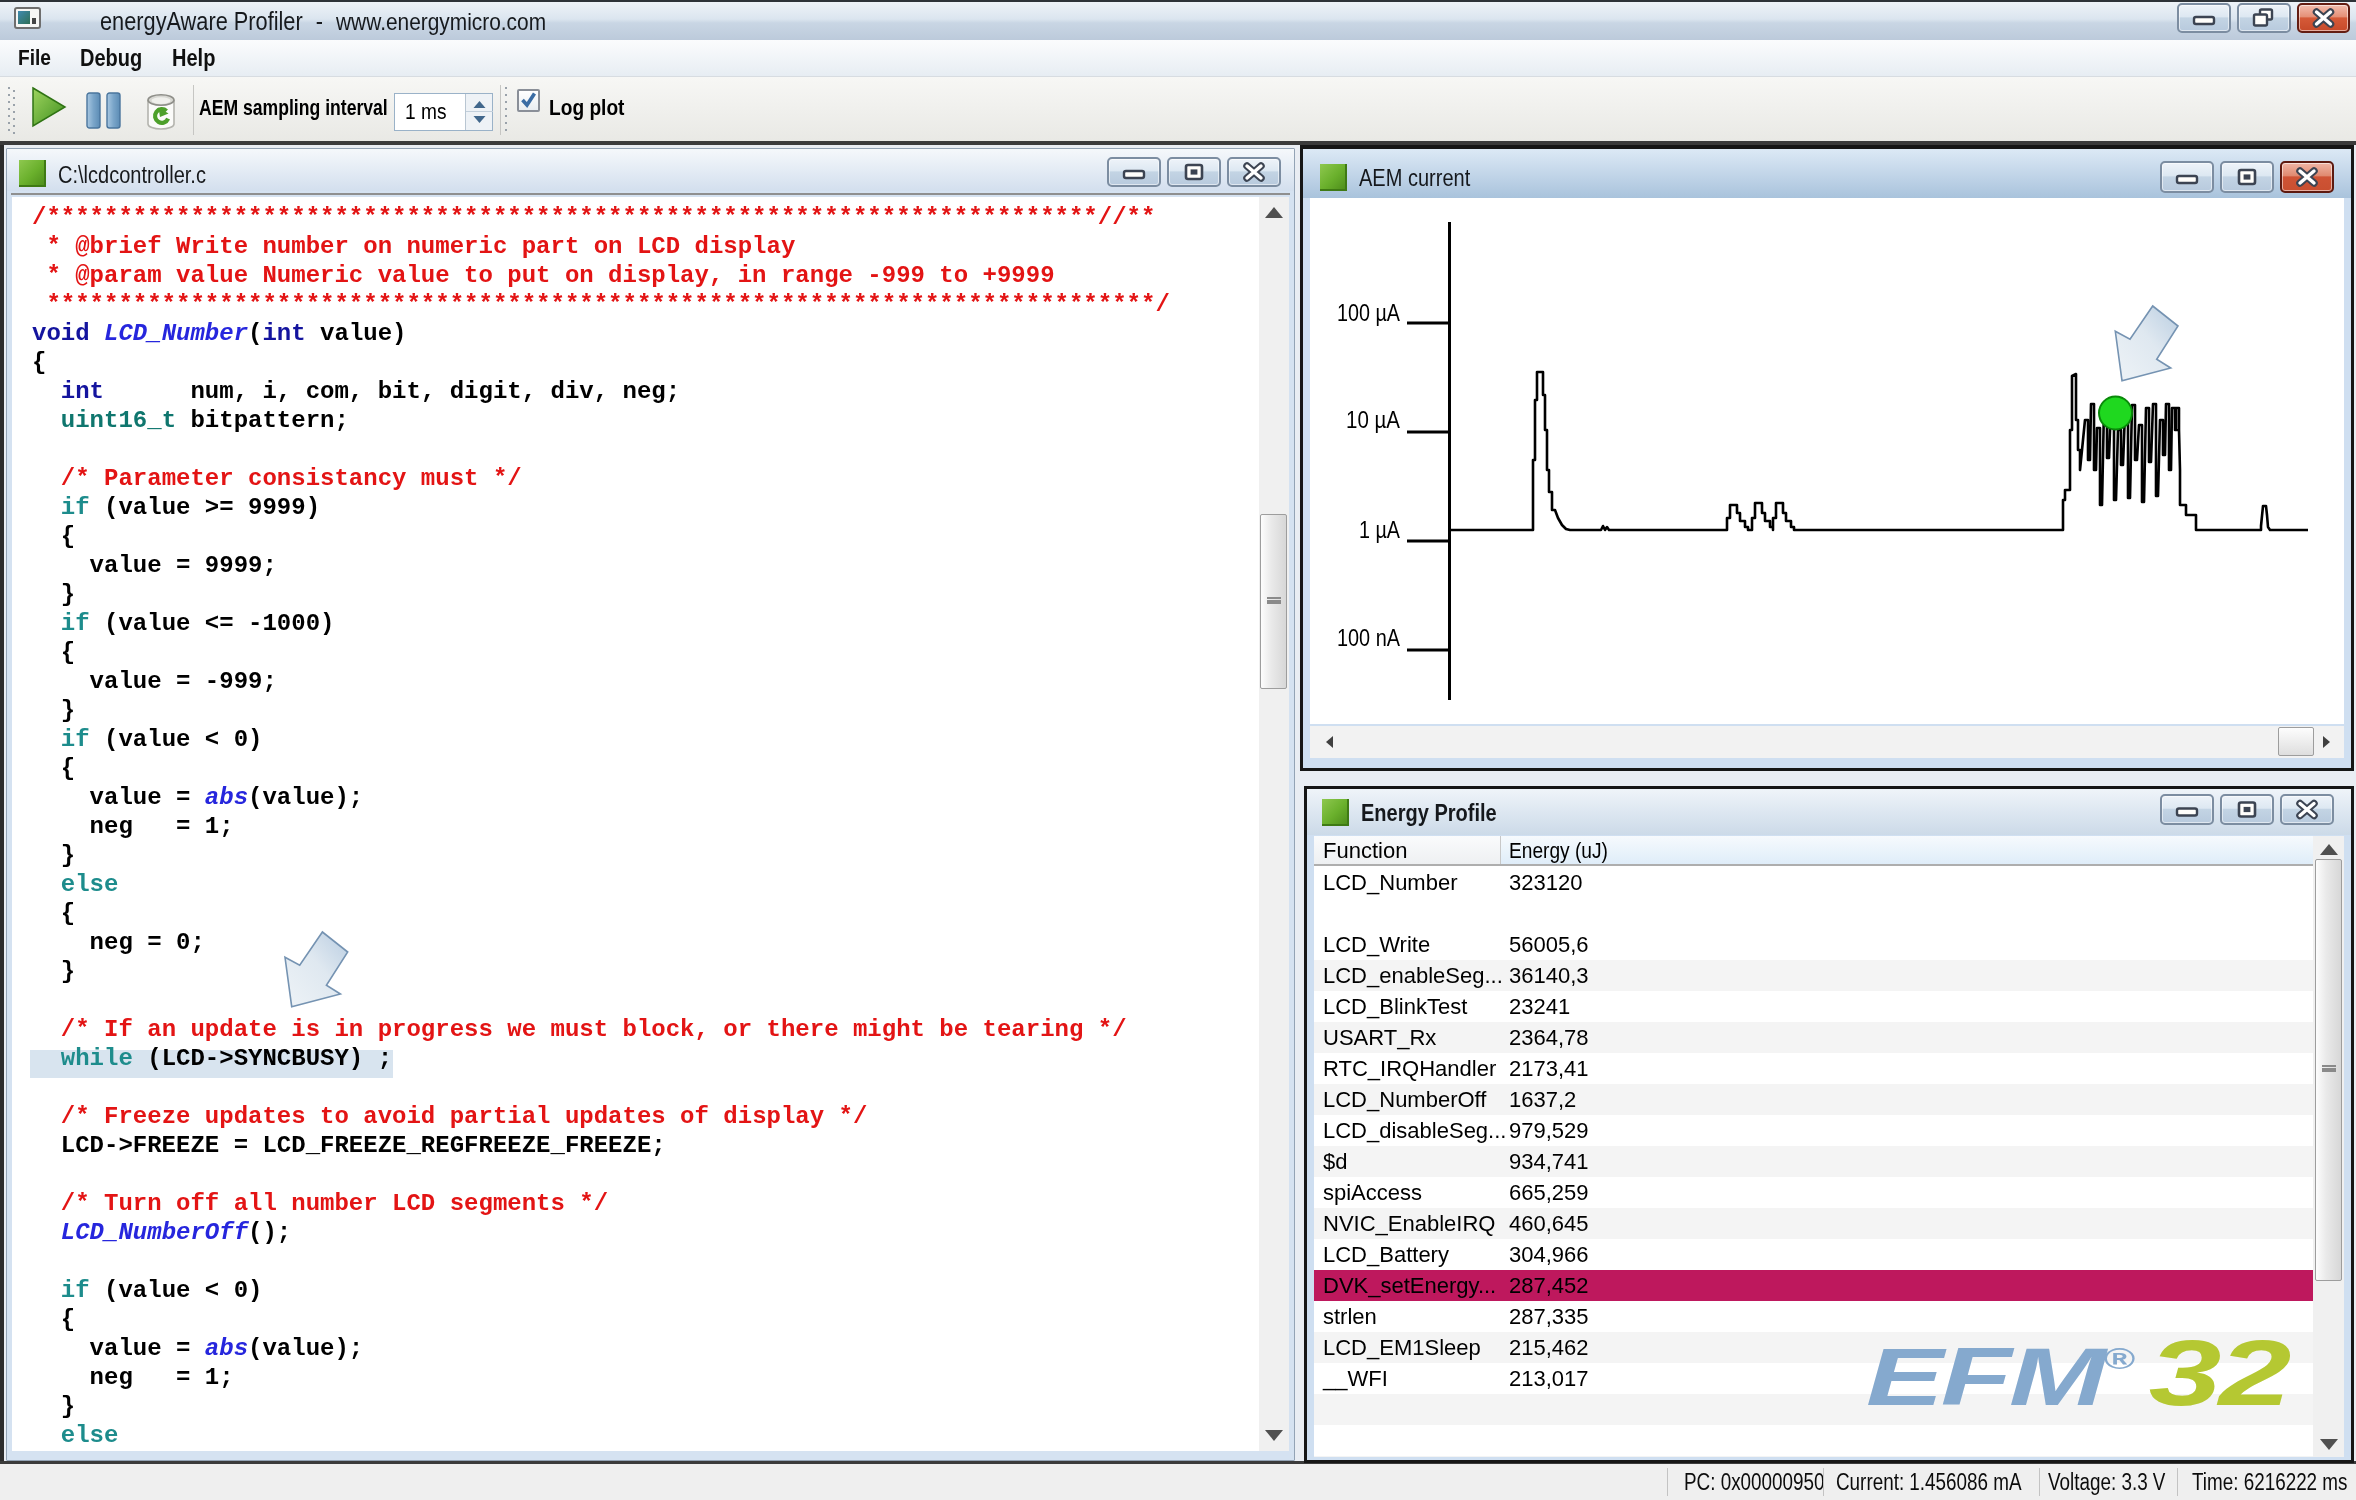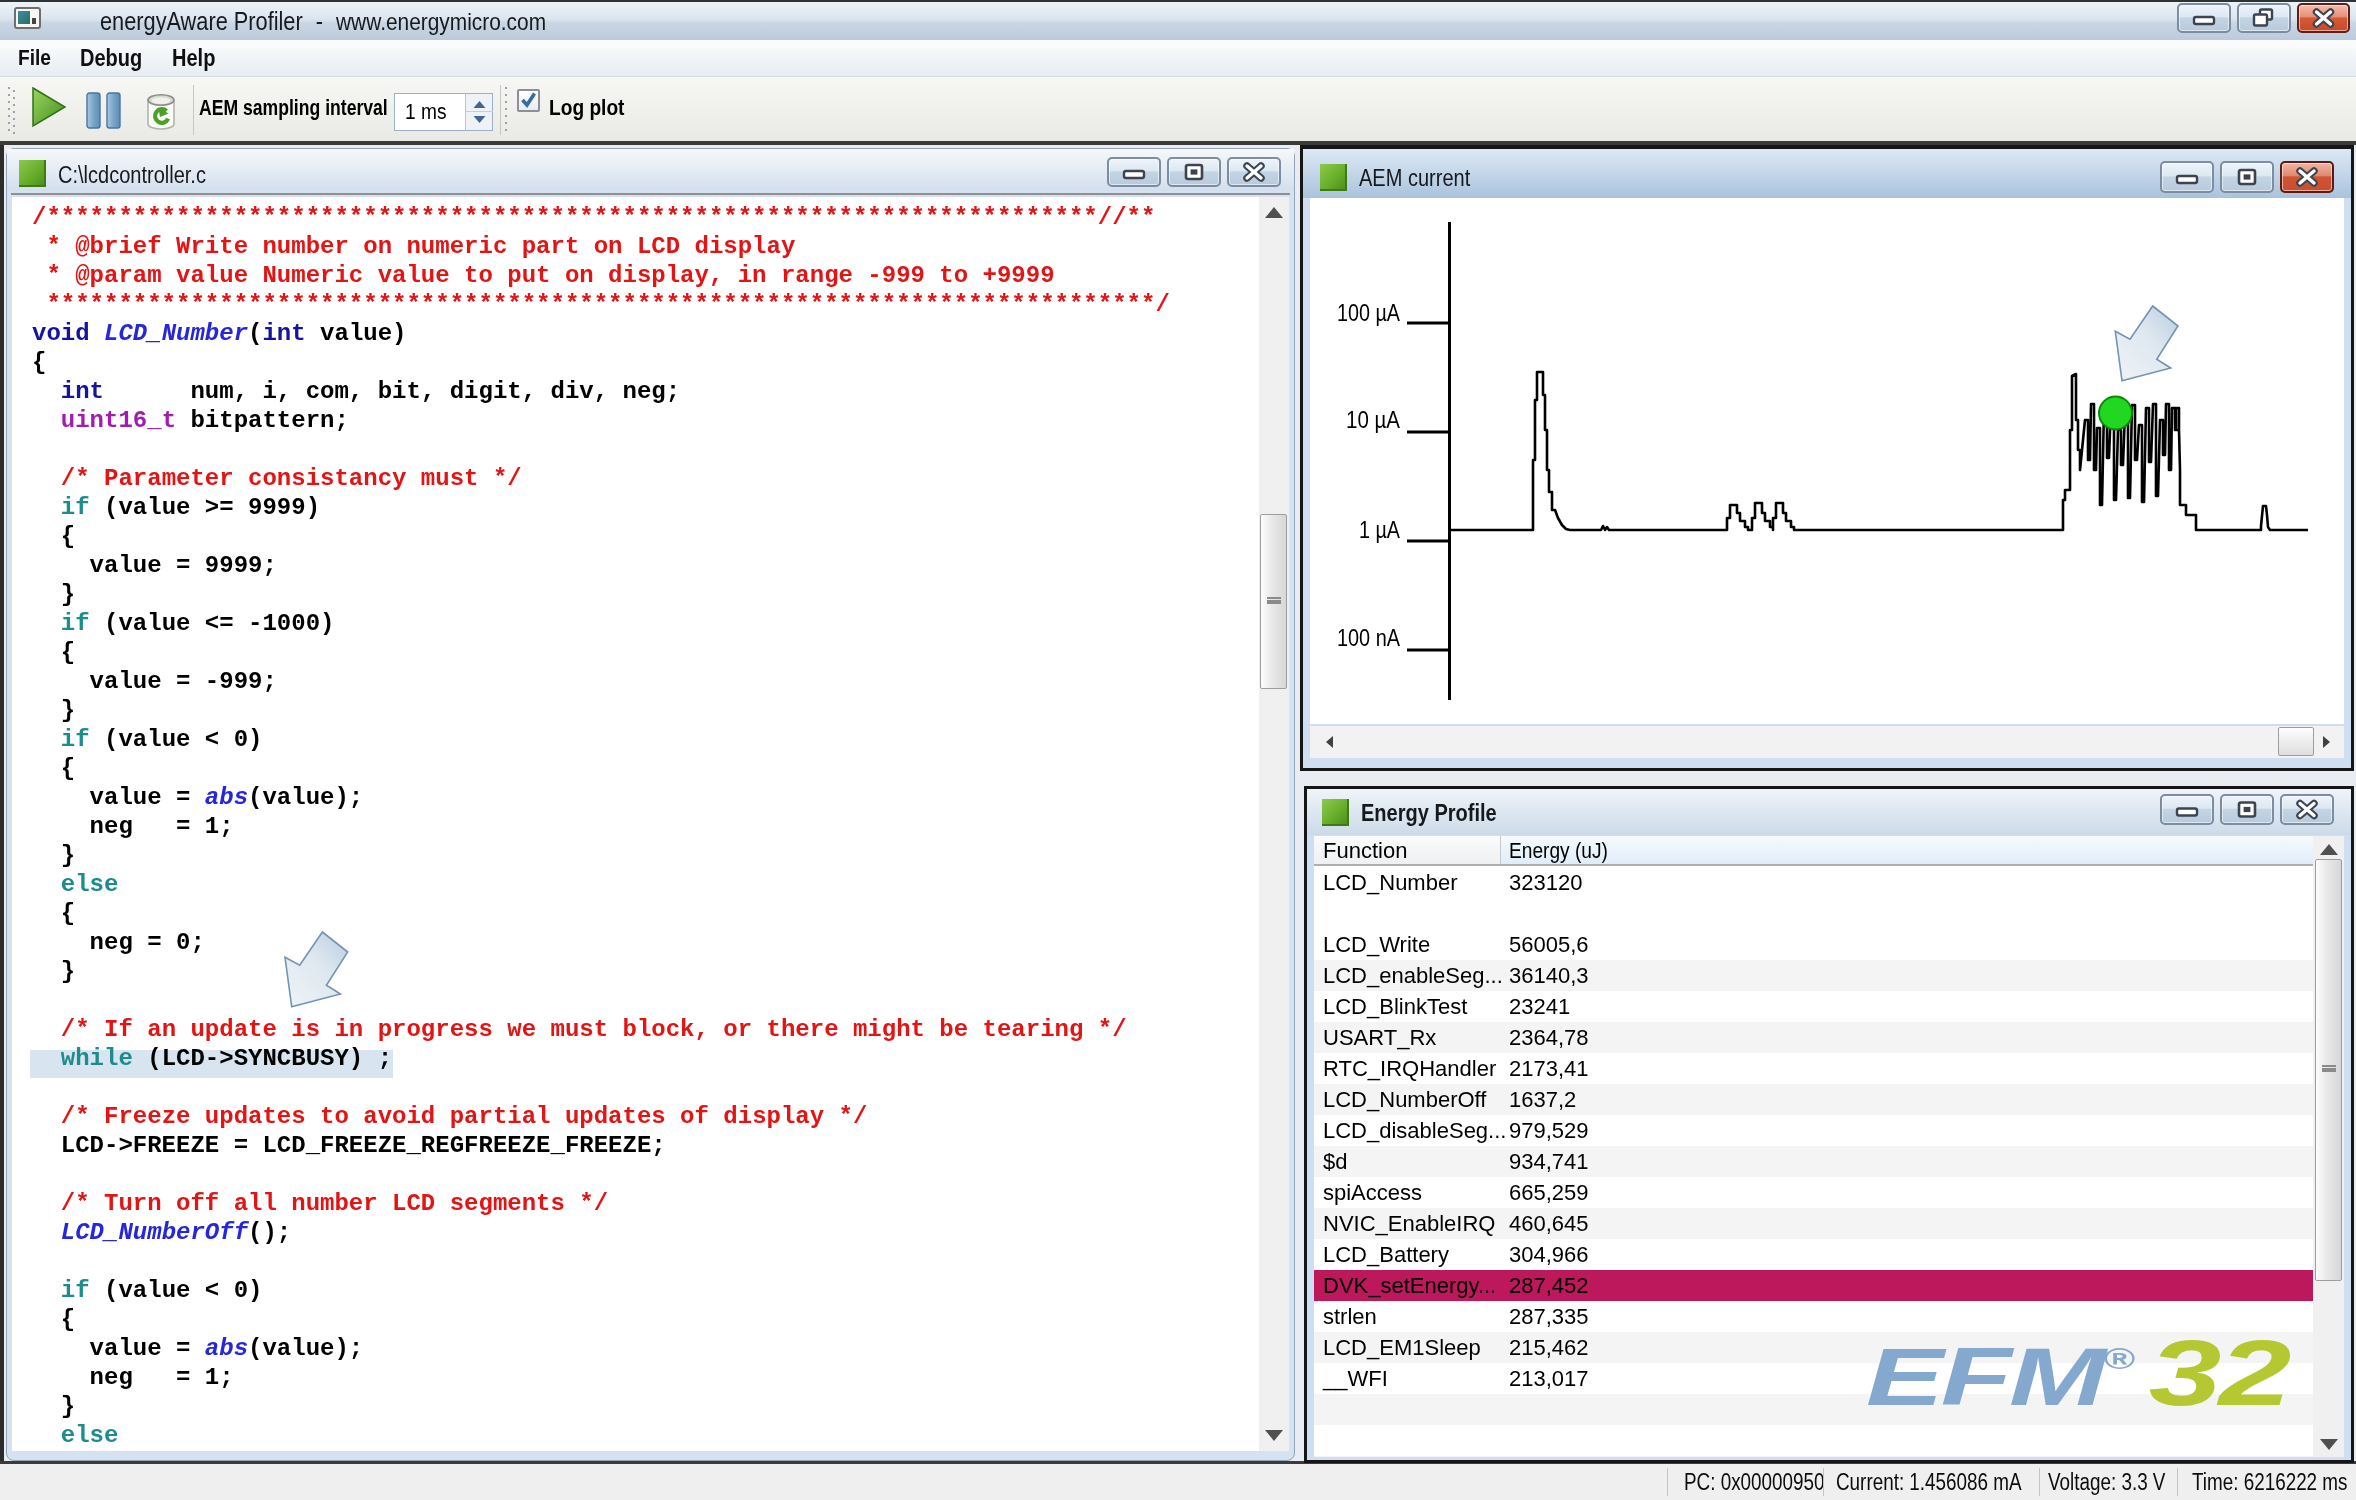--- a/index.html
+++ b/index.html
@@ -84,21 +84,21 @@
     <svg width="20" height="20" viewBox="0 0 20 20">
         <path d="M3.5,9 L8,14 L15.5,2.5" fill="none" stroke="#3a6ca4" stroke-width="3.6"></path>
       </svg>
   </div>
   <span class="abs" style="left:549px;top:18px;font-size:22px;font-weight:bold;color:#000"><span class="sx">Log plot</span></span>
 </div>
 
 <div class="abs" style="left:0;top:141px;width:2356px;height:1323px;background:#e9edf3;border-top:4px solid #3b3b3b;border-bottom:3px solid #3b3b3b">
 <div class="abs" style="left:0;top:0;width:4px;height:1316px;background:#2c2c2c"></div>
 
-  <div class="abs" style="left:6px;top:3px;width:1289px;height:1313px;background:#d5e2f1;border:1px solid #93a3b5;border-radius:8px">
+  <div class="abs" style="left:6px;top:3px;width:1289px;height:1313px;background:#d5e2f1;border:1px solid #93a3b5;border-radius:1px">
     <div class="abs" style="left:0;top:0;width:1287px;height:42px;background:linear-gradient(#f5f8fb,#d3dfee)"></div>
     <div style="position:absolute;left:12px;top:11px;width:27px;height:27px;background:linear-gradient(135deg,#8ec84f 0%,#6ab02c 55%,#4f8f1c 100%);border-right:2px solid #3f7a14;border-bottom:2px solid #3f7a14"></div>
     <span class="abs" style="left:51px;top:13px;font-size:23px;color:#17191c"><span class="sx">C:\lcdcontroller.c</span></span>
     <div style="position:absolute;left:1100px;top:8px;width:54px;height:30px;background:linear-gradient(#eef3f9 0%,#dde8f2 45%,#c3d4e4 50%,#b8cadd 100%);border:2px solid #7c8da1;border-radius:5px;box-shadow:inset 0 0 0 1px rgba(255,255,255,.55)">
         <svg width="54" height="30" viewBox="0 0 54 30" style="position:absolute;left:-2px;top:-2px">
           <rect x="17.0" y="14.0" width="20" height="7" rx="2" fill="#fffefb" stroke="#3c4452" stroke-width="2.4"></rect>
         </svg>
       </div>
     <div style="position:absolute;left:1160px;top:8px;width:54px;height:30px;background:linear-gradient(#eef3f9 0%,#dde8f2 45%,#c3d4e4 50%,#b8cadd 100%);border:2px solid #7c8da1;border-radius:5px;box-shadow:inset 0 0 0 1px rgba(255,255,255,.55)">
         <svg width="54" height="30" viewBox="0 0 54 30" style="position:absolute;left:-2px;top:-2px">
@@ -115,21 +115,21 @@
     <div class="abs" style="left:4px;top:44px;width:1279px;height:2px;background:#8f8f8f"></div>
     <div class="abs" style="left:5px;top:48px;width:1247px;height:1254px;background:#fff;overflow:hidden">
       <div class="abs" style="left:18px;top:853px;width:363px;height:28px;background:#d8e4ef"></div>
       <pre style="position:absolute;left:20px;top:6px;font-family:'Liberation Mono',monospace;font-weight:bold;font-size:24px;line-height:29px;color:#000"><span style="color:#e31414">/*************************************************************************//**</span>
 <span style="color:#e31414"> * @brief Write number on numeric part on LCD display</span>
 <span style="color:#e31414"> * @param value Numeric value to put on display, in range -999 to +9999</span>
 <span style="color:#e31414"> *****************************************************************************/</span>
 <span style="color:#14149e">void</span> <span style="color:#2626dd;font-style:italic">LCD_Number</span>(<span style="color:#14149e">int</span> value)
 {
   <span style="color:#14149e">int</span>      num, i, com, bit, digit, div, neg;
-  <span style="color:#a21caf">uint16_t</span> bitpattern;
+  <span style="color:#0f766e">uint16_t</span> bitpattern;
 
   <span style="color:#e31414">/* Parameter consistancy must */</span>
   <span style="color:#1d8c8c">if</span> (value &gt;= 9999)
   {
     value = 9999;
   }
   <span style="color:#1d8c8c">if</span> (value &lt;= -1000)
   {
     value = -999;
   }

